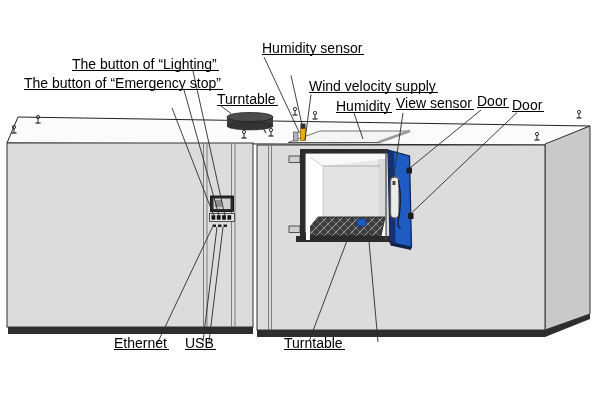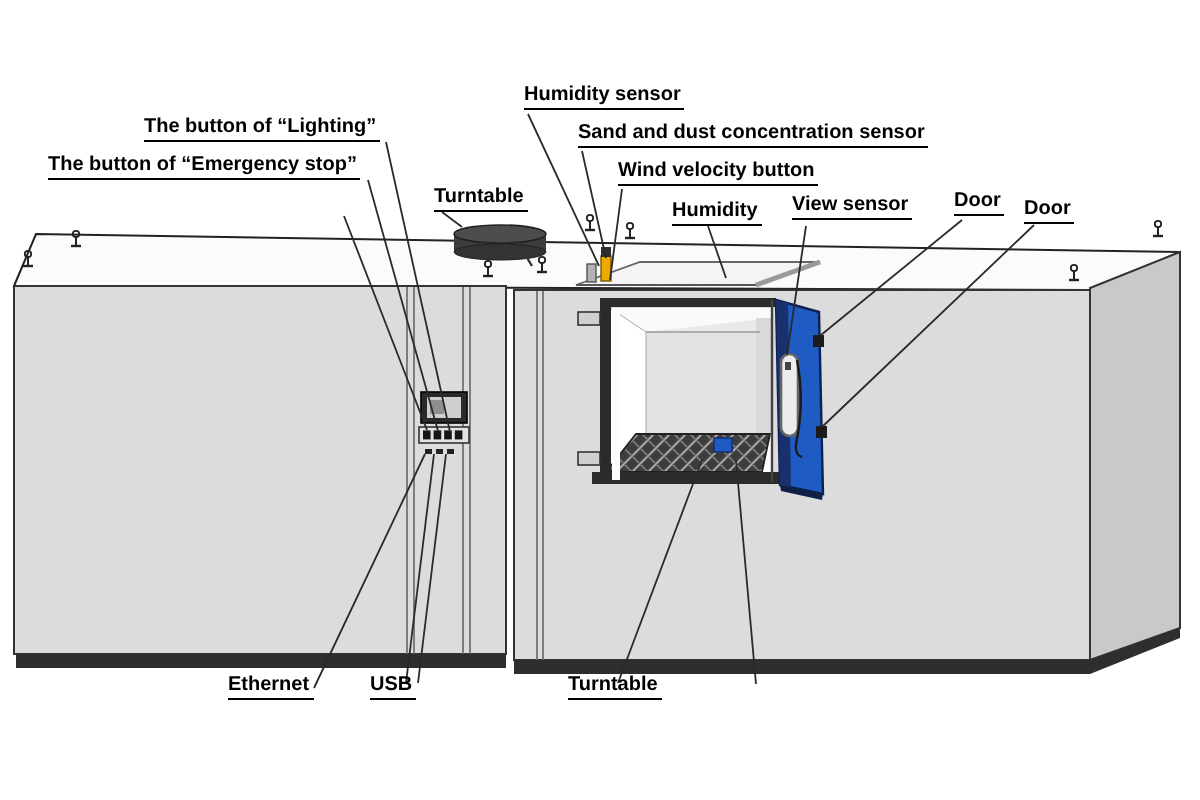--- a/index.html
+++ b/index.html
@@ -1,19 +1,19 @@
 <!DOCTYPE html>
 <html><head>
 <meta charset="utf-8">
 <style>
   html,body{margin:0;padding:0;background:#fff;}
   .stage{position:relative;width:600px;height:400px;background:#fff;overflow:hidden;
          font-family:"Liberation Sans", sans-serif;}
   .stage svg{position:absolute;left:0;top:0;}
-  .lbl{position:absolute;font-size:10px;font-weight:bold;color:#000;line-height:12px;
+  .lbl{position:absolute;font-size:14px;font-weight:normal;color:#000;line-height:12px;
        white-space:nowrap;border-bottom:1.2px solid #000;padding:0 2px 0 0;}
 </style>
 </head>
 <body>
 
 <div class="stage">
 
 <svg width="600" height="400" viewBox="0 0 600 400">
   <defs>
     <pattern id="hatch" width="8" height="8" patternUnits="userSpaceOnUse">
@@ -157,22 +157,21 @@
     <line x1="209" y1="341.5" x2="223" y2="227"></line>
     <line x1="309" y1="341.5" x2="351" y2="230"></line>
     <line x1="378" y1="342" x2="368" y2="230"></line>
   </g>
 </svg>
 
 <div class="lbl" style="left:72px;top:58px">The button of “Lighting”</div>
 <div class="lbl" style="left:24px;top:77px">The button of “Emergency stop”</div>
 <div class="lbl" style="left:217px;top:93px">Turntable</div>
 <div class="lbl" style="left:262px;top:42px">Humidity sensor</div>
-<div class="lbl" style="left:289px;top:61px">Sand and dust concentration sensor</div>
-<div class="lbl" style="left:309px;top:80px">Wind velocity button</div>
+<div class="lbl" style="left:309px;top:80px">Wind velocity supply</div>
 <div class="lbl" style="left:336px;top:100px">Humidity</div>
 <div class="lbl" style="left:396px;top:97px">View sensor</div>
 <div class="lbl" style="left:477px;top:95px">Door</div>
 <div class="lbl" style="left:512px;top:99px">Door</div>
 <div class="lbl" style="left:114px;top:337px">Ethernet</div>
 <div class="lbl" style="left:185px;top:337px">USB</div>
 <div class="lbl" style="left:284px;top:337px">Turntable</div>
 
 </div>
 

